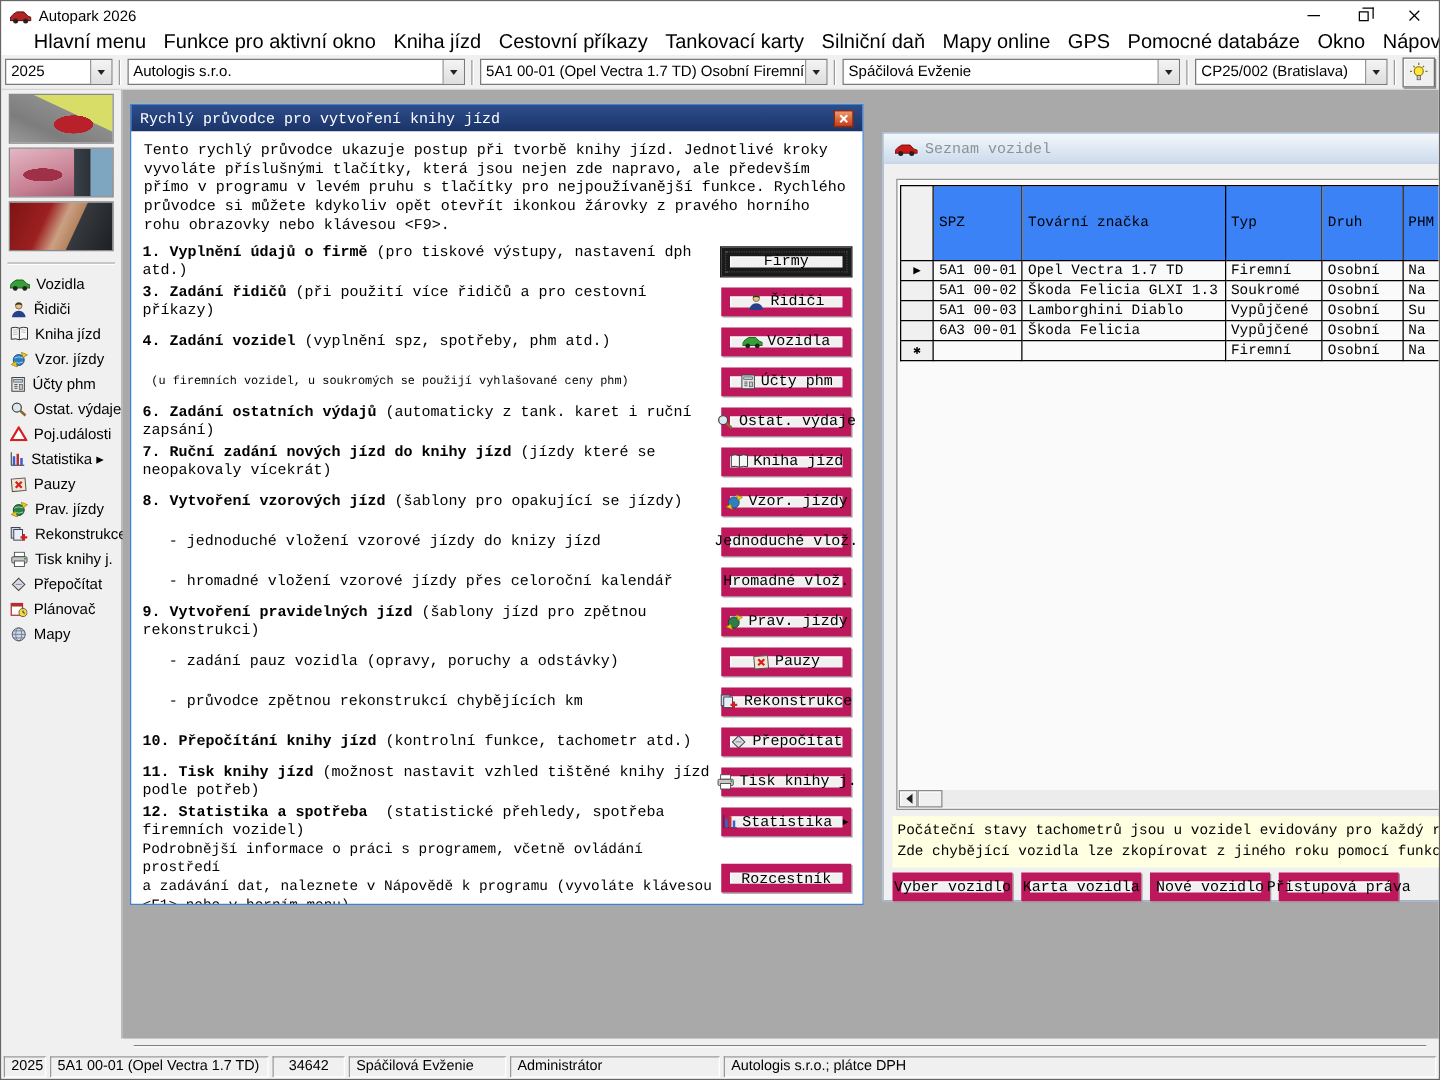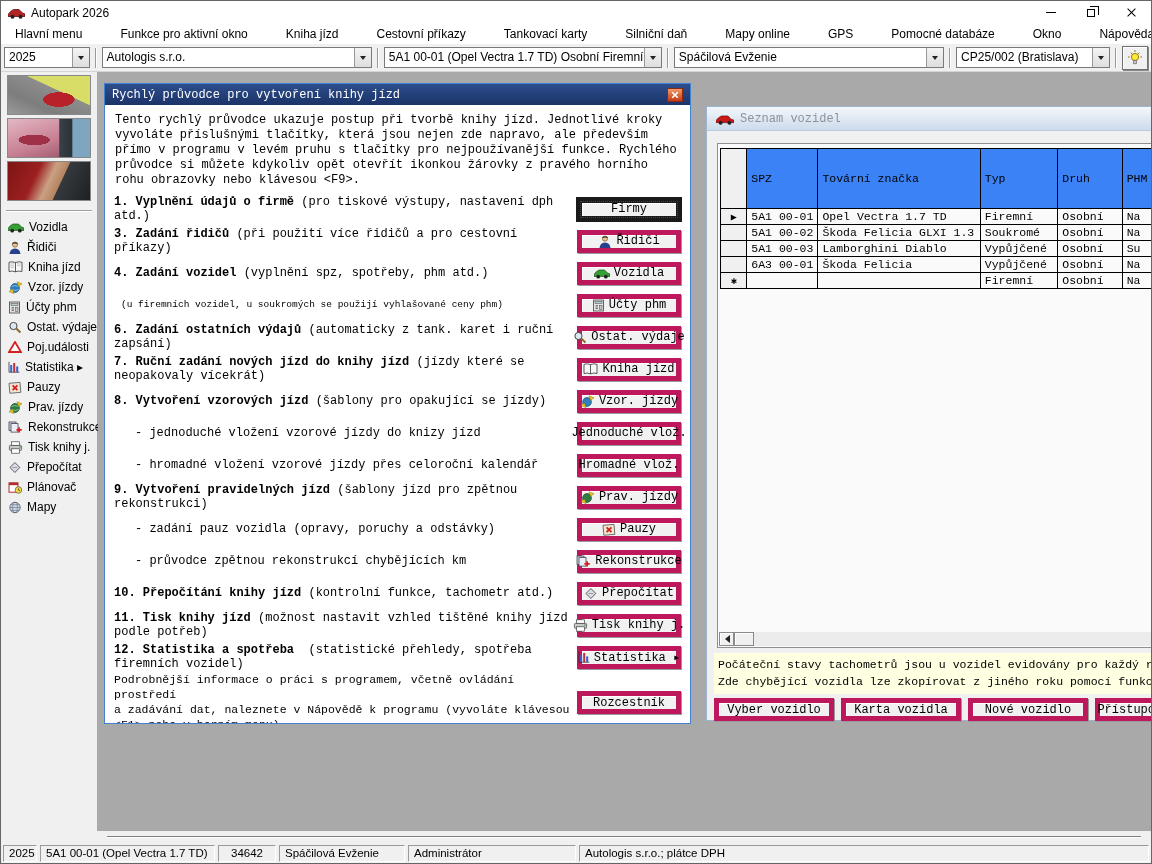--- a/index.html
+++ b/index.html
@@ -13,21 +13,21 @@
   .title-text { font-size:12px; }
   .win-ctls { margin-left:auto; display:flex; height:100%; }
   .wctl { width:40px; display:flex; align-items:center; justify-content:center; }
   .glyph-min { width:10px; height:1px; background:#000; display:block; }
   .glyph-rst { width:8px; height:8px; border:1px solid #000; position:relative; display:block; background:#fff; }
   .glyph-rst::before { content:""; position:absolute; left:2px; top:-4px; width:8px; height:8px; border:1px solid #000; border-left:none; border-bottom:none; }
   .glyph-x { position:relative; width:11px; height:11px; display:block; }
   .glyph-x::before,.glyph-x::after { content:""; position:absolute; left:5px; top:0; width:1px; height:11px; background:#000; }
   .glyph-x::before { transform:rotate(45deg); } .glyph-x::after { transform:rotate(-45deg); }
   
-  .menubar { height:20px; background:#fff; display:flex; align-items:center; font-size:12px; padding-left:7px;gap:24px; }
+  .menubar { height:20px; background:#fff; display:flex; align-items:center; font-size:16px; padding-left:19px; }
   .menu-item { padding:2px 7px; white-space:nowrap; }
   
   .toolbar { height:28px; background:#f0f0f0; display:flex; align-items:center; padding:0 3px; border-bottom:1px solid #d4d4d4; }
   .combo { height:21px; background:#fff; border:1px solid #7a7a7a; display:flex; align-items:stretch; font-size:12px; }
   .cfield { flex:1; padding:2px 4px 0 4px; white-space:nowrap; overflow:hidden; }
   .cbtn { width:17px; background:linear-gradient(#f4f4f4,#dedede); border-left:1px solid #999; display:flex; align-items:center; justify-content:center; }
   .tri-dn { width:0; height:0; border:3.5px solid transparent; border-top:4.5px solid #222; margin-top:4px; }
   .tri-lf { width:0; height:0; border:4px solid transparent; border-right:5px solid #222; margin-left:-3px; }
   .tsep { width:2px; height:20px; border-left:1px solid #9a9a9a; border-right:1px solid #fff; margin:0 5px; }
   .bulb-btn { width:27px; height:24px; border:1px solid #707070; background:#f0f0f0;
@@ -53,21 +53,21 @@
                display:flex; align-items:center; padding:0 7px; }
   .wiz-close { margin-left:auto; width:16px; height:14px; border:1px solid #8a2a0e;
                background:linear-gradient(#f09a6a,#c43a16); display:flex; align-items:center; justify-content:center; }
   .wiz-body { flex:1; padding:6px 9px 5px 9px; display:flex; flex-direction:column; font-size:12px; overflow:hidden; }
   .wiz-intro { line-height:1.25; margin:2px 1px 5px 1px; }
   .wrow { height:32px; flex:none; display:flex; align-items:center; }
   .wl { flex:1; padding-right:5px; min-width:0; }
   .whead { font-weight:bold; }
   .wnote { font-size:9.5px; line-height:1.1; margin-left:7px; }
   .wsub { padding-left:21px; }
-  .btn3d { width:104px; flex:none; height:23px; background:#f1f1f1; border:5px solid #be185d; color:#000;
+  .btn3d { width:104px; flex:none; height:23px; background:#f1f1f1; border:7px solid #be185d; color:#000;
            box-shadow:inset 1px 1px 0 #fff, 1px 1px 0 #999; font-size:12px; font-family:inherit;
            display:flex; align-items:center; justify-content:center; gap:4px; white-space:nowrap; }
   .btn-default { border-color:#1a1a1a; outline:1px dotted #444; outline-offset:-4px; box-shadow:inset 1px 1px 0 #fff,0 0 0 1px #1a1a1a; }
   .wfooter { flex:1; display:flex; align-items:center; }
   .wfoot-text { flex:1; font-size:11.5px; line-height:1.3; }
   
   .vpanel { position:absolute; left:608px; top:34px; width:478px; height:615px; background:#f0f0f0;
             border:1px solid #9ab4d2; }
   .vp-title { height:24px; background:linear-gradient(#f3f7fb,#ccdbec); color:#8d9296; font-size:12px;
               display:flex; align-items:center; gap:6px; padding:0 9px; border-bottom:1px solid #b9cce0; }
@@ -77,21 +77,21 @@
                        white-space:nowrap; overflow:hidden; height:15px; }
   .grid th { height:60px; vertical-align:middle; background:#3b82f6; }
   .grid td.sel, .grid th.sel { background:#f0f0f0; text-align:center; padding:1px 0; font-size:10px; }
   .vp-hscroll { position:absolute; left:1px; right:1px; bottom:1px; height:14px; background:#ececec; display:flex; }
   .sc-btn { width:15px; height:14px; background:#f0f0f0; border:1px solid #8a8a8a;
             box-shadow:inset 1px 1px 0 #fff; display:flex; align-items:center; justify-content:center; }
   .sc-thumb { width:20px; height:14px; background:#f0f0f0; border:1px solid #8a8a8a; box-shadow:inset 1px 1px 0 #fff; }
   .vp-info { position:absolute; left:7px; right:-20px; top:546px; height:41px; background:#ffffe1;
              font-size:11.5px; line-height:1.5; padding:3px 4px; white-space:nowrap; overflow:hidden; }
   .vp-btns { position:absolute; left:7px; top:591px; display:flex; gap:7px; }
-  .vp-btns .btn3d { width:120px;justify-content:center; }
+  .vp-btns .btn3d { width:96px;justify-content:center; }
   
   .bottomstrip { position:absolute; left:0; right:0; bottom:19px; height:13px; background:#f0f0f0; }
   .groove { position:absolute; left:106px; right:10px; top:5px; height:2px; border-top:1px solid #808080; border-bottom:1px solid #fff; }
   .statusbar { position:absolute; left:0; right:0; bottom:0; height:19px; background:#f0f0f0;
                display:flex; gap:3px; padding:1px 2px; font-size:11.5px; }
   .sb { border:1px solid; border-color:#9a9a9a #fff #fff #9a9a9a; padding:1px 5px; white-space:nowrap; overflow:hidden; }
 </style>
 </head>
 <body>
 

